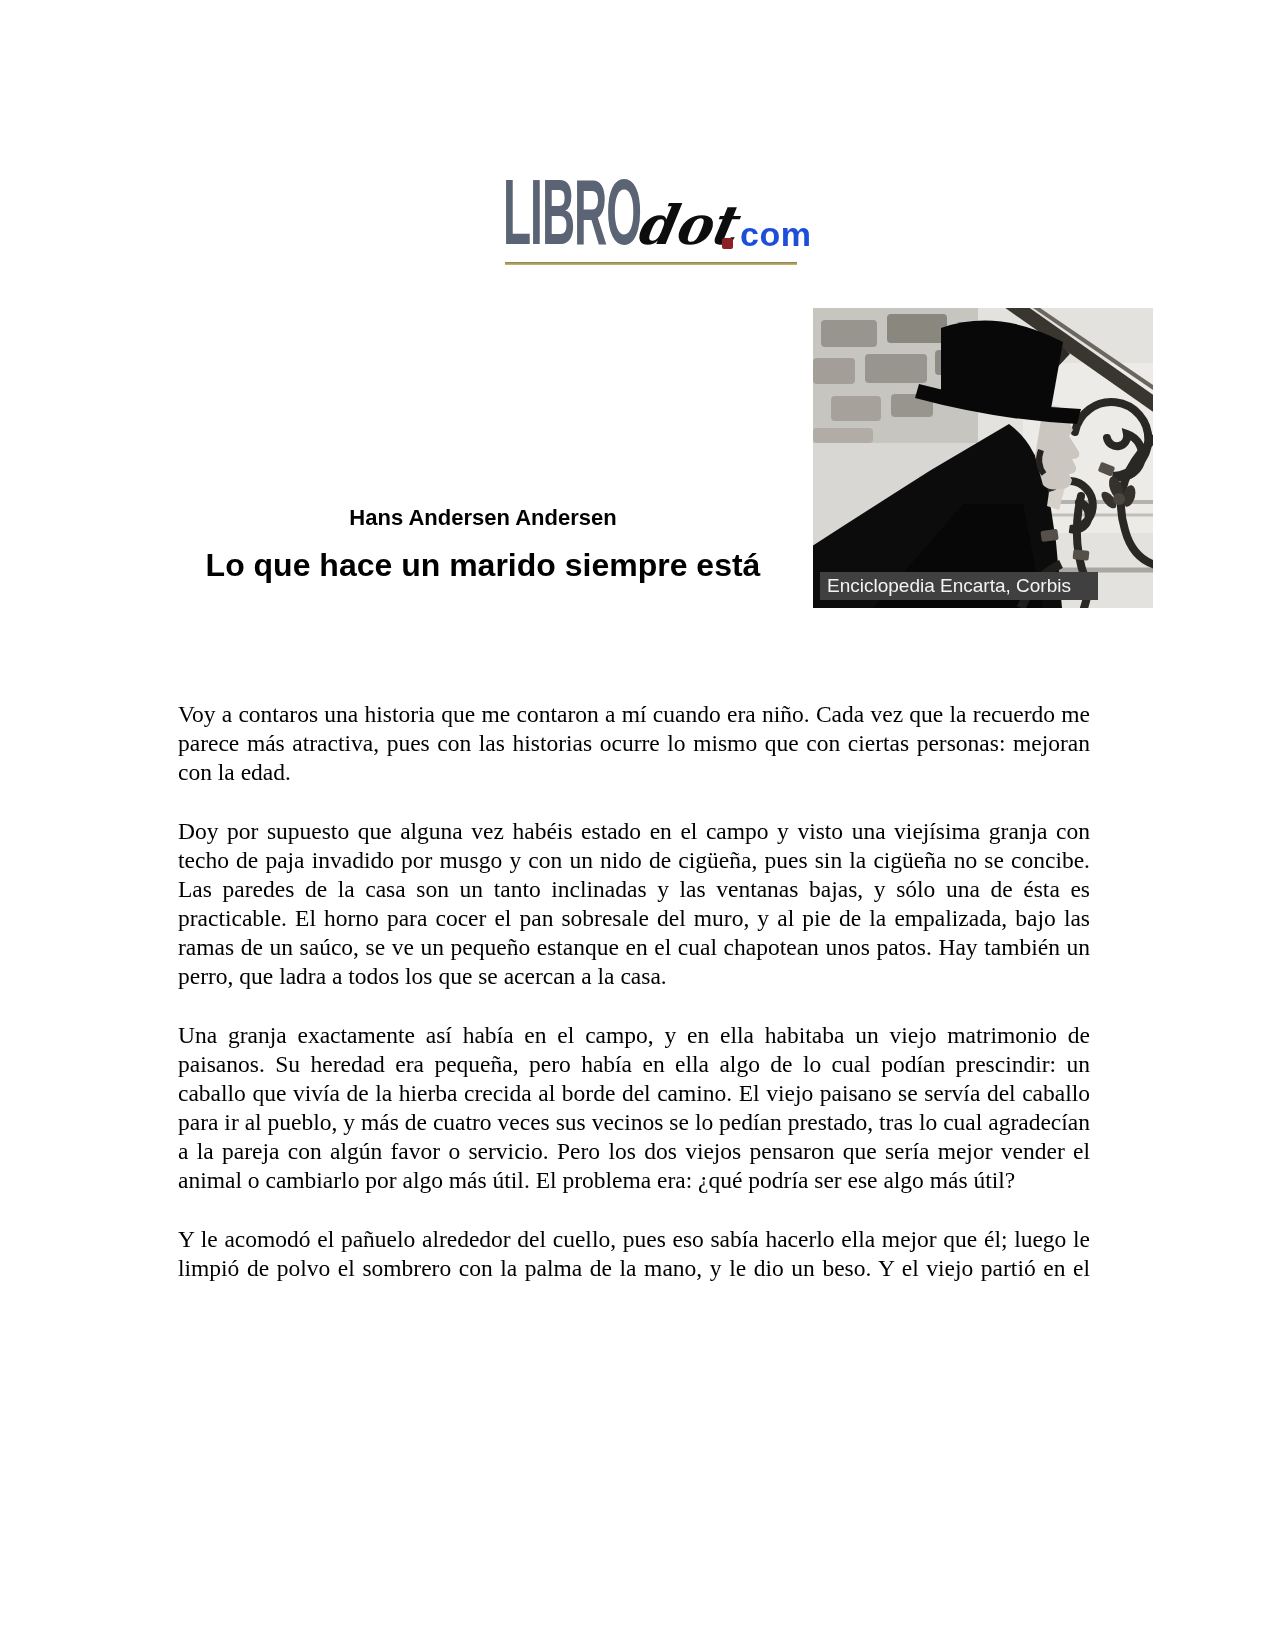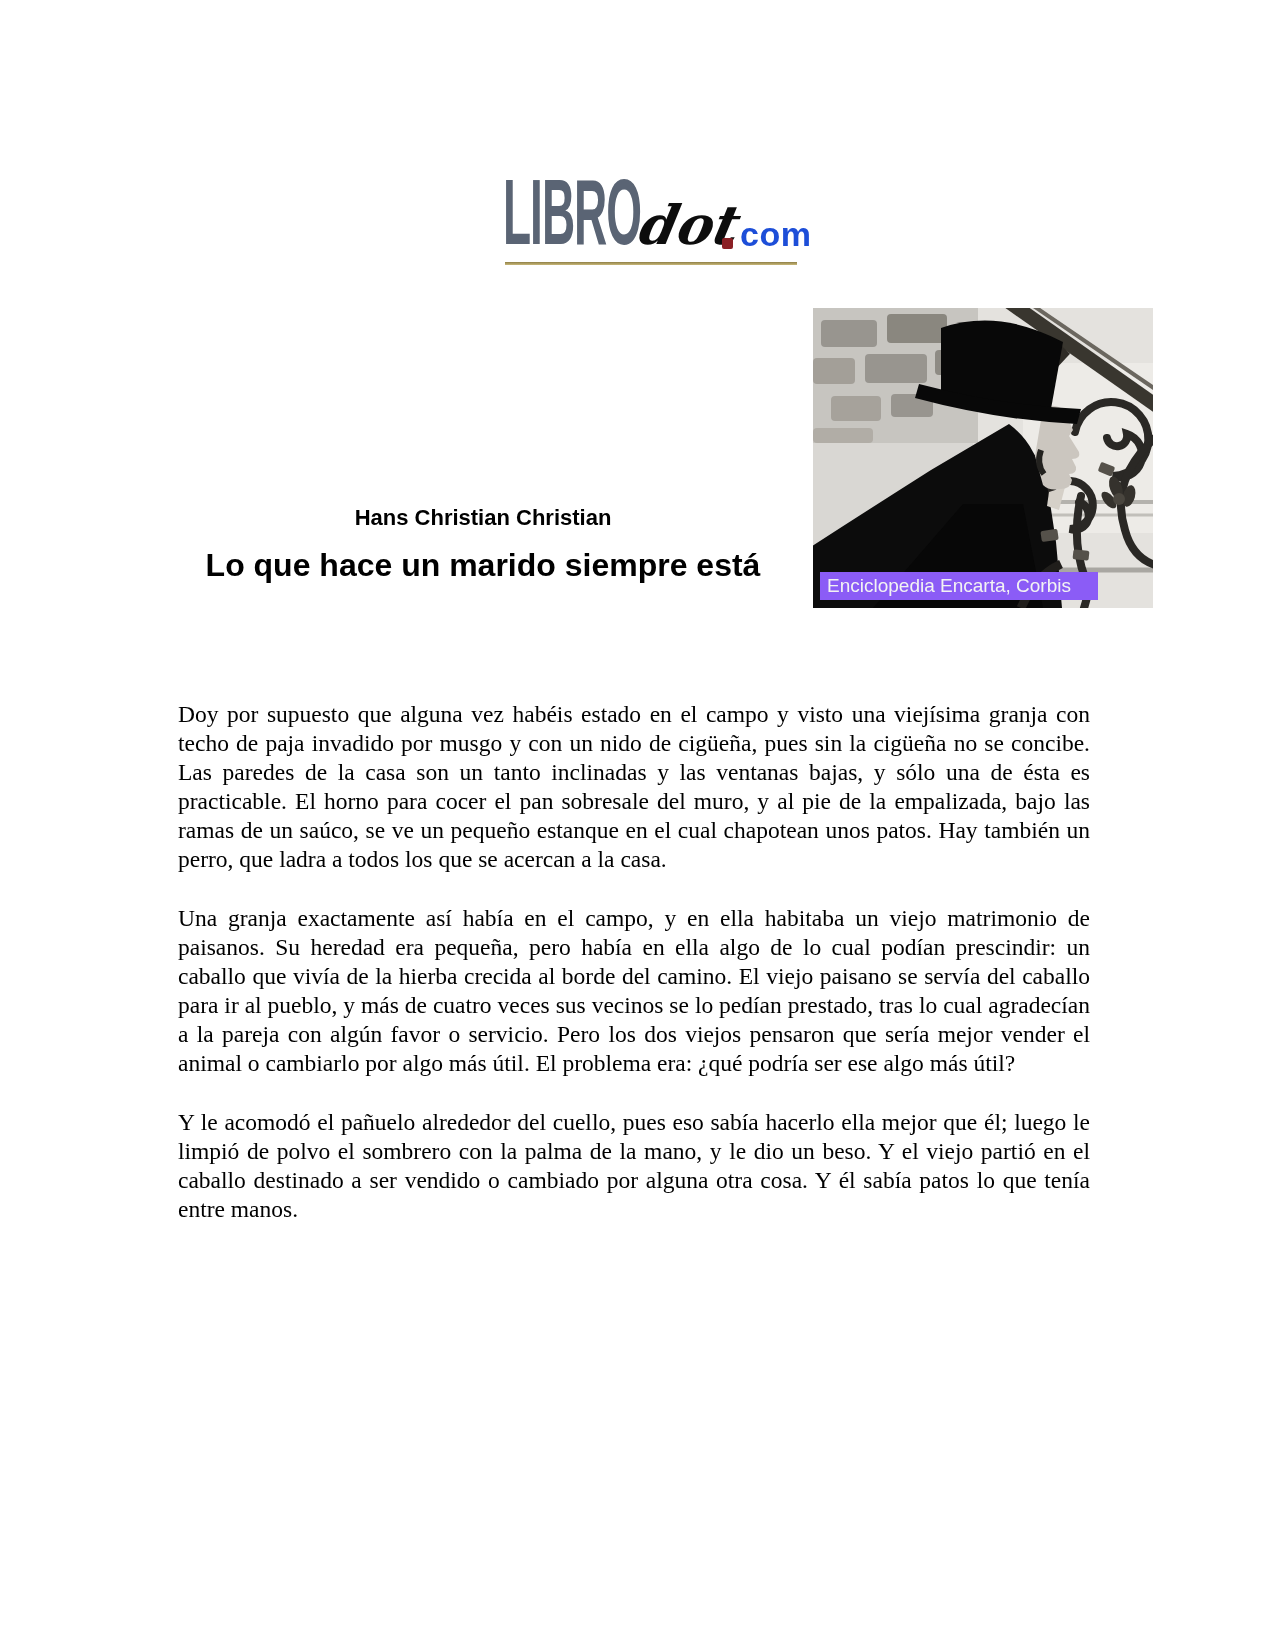--- a/index.html
+++ b/index.html
@@ -41,21 +41,21 @@
     font-family:"Liberation Sans", sans-serif; font-weight:bold;
     font-size:32px; line-height:42px; color:#000;
   }
   .title span { display:block; }
 
   
   .photo { position:absolute; left:813px; top:308px; width:340px; height:300px; }
   .photo svg { display:block; }
   .caption {
     position:absolute; left:7px; top:264px; width:278px; height:28px;
-    background:#8b5cf6; color:#f3f3f3;
+    background:#404040; color:#f3f3f3;
     font-family:"Liberation Sans", sans-serif; font-size:19px; line-height:28px;
     padding-left:7px; box-sizing:border-box; white-space:nowrap; overflow:hidden;
   }
 
   
   .content {
     position:absolute; left:178px; top:700px; width:912px;
     font-size:23.5px; line-height:29px; text-align:justify; color:#000;
   }
   .content p { margin:0 0 30px 0; }
@@ -69,21 +69,21 @@
 <div class="page">
 
   <div class="logo-wrap">
     <span class="lg-libro">LIBRO</span>
     <span class="lg-dot">dot</span>
     <span class="lg-period"></span>
     <span class="lg-com">com</span>
   </div>
   <div class="logo-rule"></div>
 
-  <div class="author">Hans Christian Christian</div>
+  <div class="author">Hans Andersen Andersen</div>
   <h1 class="title" style="margin:0;">
     <span>Lo que hace un marido siempre está</span>
   </h1>
 
   <div class="photo">
     <svg viewBox="0 0 340 300" width="340" height="300">
 
       <rect width="340" height="300" fill="#d9d7d3"></rect>
       <rect x="160" width="180" height="300" fill="#e4e2de"></rect>
       <rect x="210" y="55" width="130" height="170" fill="#edebe7"></rect>
@@ -141,20 +141,21 @@
       <g fill="#55514a">
         <rect x="228" y="222" width="17" height="11" rx="2" transform="rotate(-8 236 227)"></rect>
         <rect x="260" y="242" width="16" height="10" rx="2" transform="rotate(6 268 247)"></rect>
         <rect x="286" y="156" width="15" height="10" rx="2" transform="rotate(22 293 161)"></rect>
       </g>
     </svg>
     <div class="caption">Enciclopedia Encarta, Corbis</div>
   </div>
 
   <div class="content">
+    <p>Voy a contaros una historia que me contaron a mí cuando era niño. Cada vez que la recuerdo me parece más atractiva, pues con las historias ocurre lo mismo que con ciertas personas: mejoran con la edad.</p>
     <p>Doy por supuesto que alguna vez habéis estado en el campo y visto una viejísima granja con techo de paja invadido por musgo y con un nido de cigüeña, pues sin la cigüeña no se concibe. Las paredes de la casa son un tanto inclinadas y las ventanas bajas, y sólo una de ésta es practicable. El horno para cocer el pan sobresale del muro, y al pie de la empalizada, bajo las ramas de un saúco, se ve un pequeño estanque en el cual chapotean unos patos. Hay también un perro, que ladra a todos los que se acercan a la casa.</p>
     <p>Una granja exactamente así había en el campo, y en ella habitaba un viejo matrimonio de paisanos. Su heredad era pequeña, pero había en ella algo de lo cual podían prescindir: un caballo que vivía de la hierba crecida al borde del camino. El viejo paisano se servía del caballo para ir al pueblo, y más de cuatro veces sus vecinos se lo pedían prestado, tras lo cual agradecían a la pareja con algún favor o servicio. Pero los dos viejos pensaron que sería mejor vender el animal o cambiarlo por algo más útil. El problema era: ¿qué podría ser ese algo más útil?</p>
     <p>Y le acomodó el pañuelo alrededor del cuello, pues eso sabía hacerlo ella mejor que él; luego le limpió de polvo el sombrero con la palma de la mano, y le dio un beso. Y el viejo partió en el caballo destinado a ser vendido o cambiado por alguna otra cosa. Y él sabía patos lo que tenía entre manos.</p>
   </div>
 
   <div class="pagenum">1</div>
 
 </div>
 
 </body></html>

